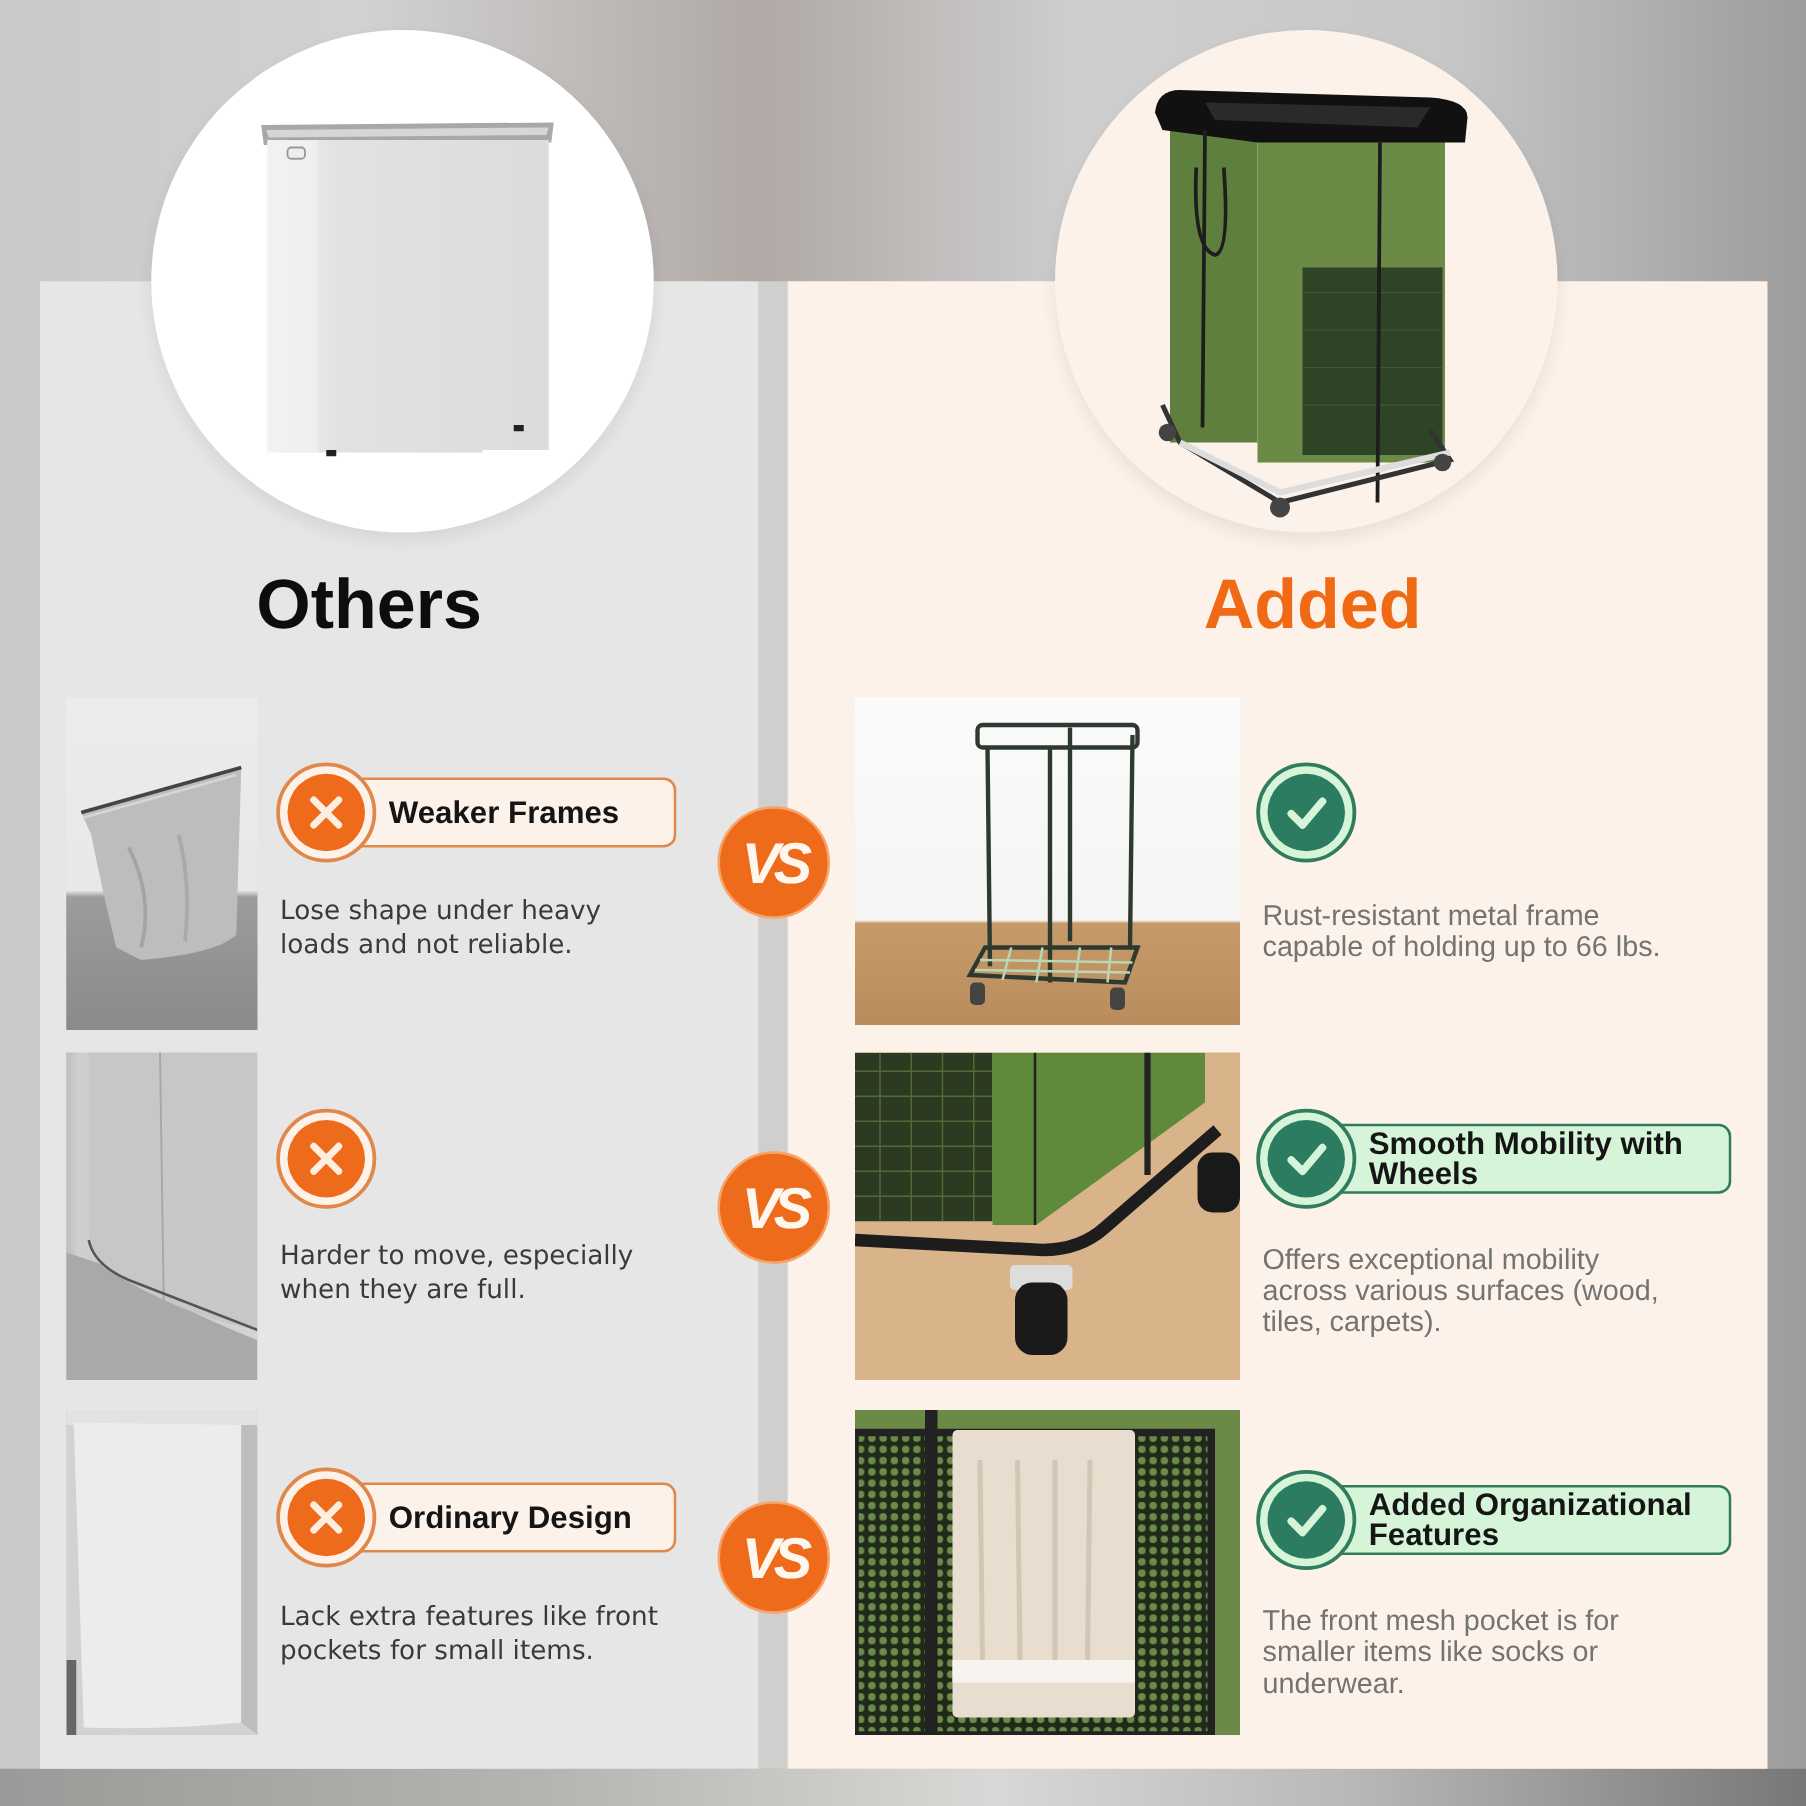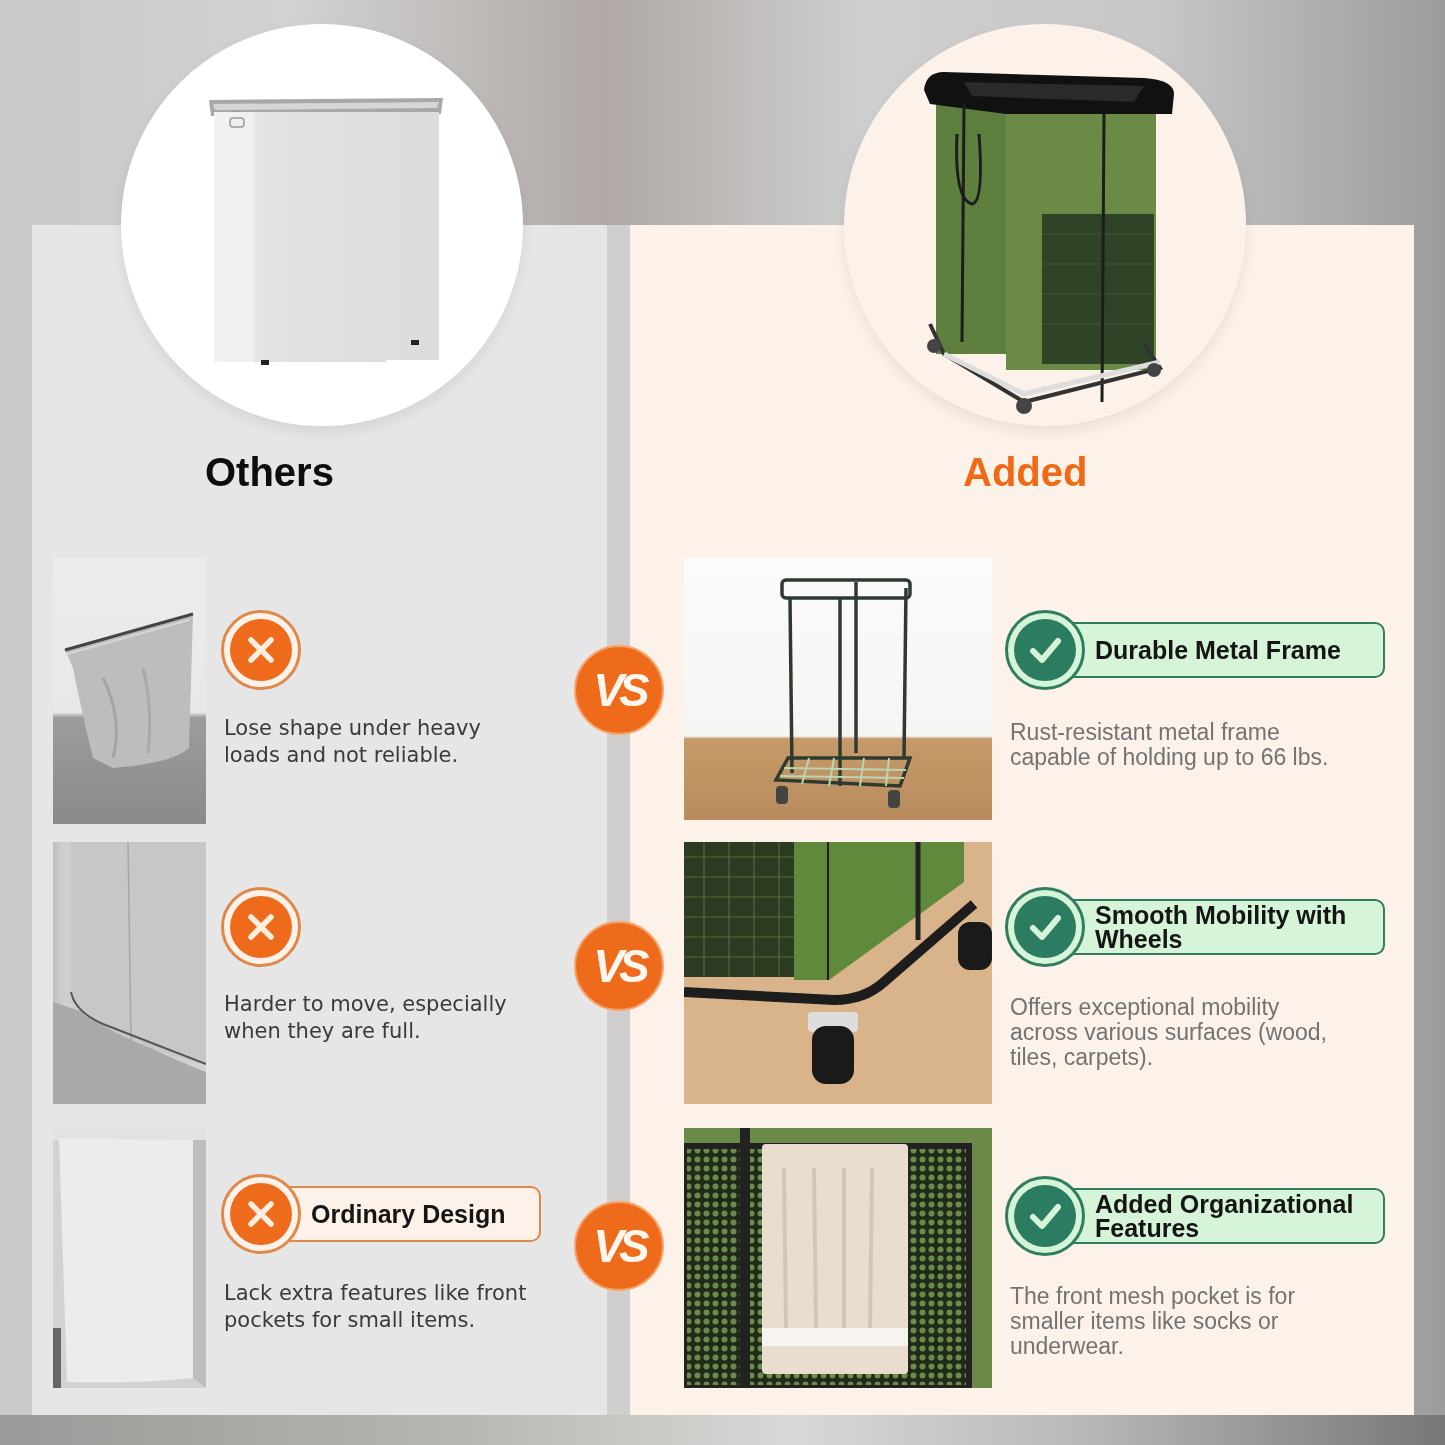--- a/index.html
+++ b/index.html
@@ -21,21 +21,21 @@
 
   .hero-circle {
     position: absolute; border-radius: 50%;
     box-shadow: 0 6px 14px rgba(0,0,0,0.08);
     overflow: hidden;
   }
   .hero-circle.left  { left: 121px; top: 24px; width: 402px; height: 402px; background: #ffffff; }
   .hero-circle.right { left: 844px; top: 24px; width: 402px; height: 402px; background: #fdf2e9; }
 
   .heading {
-    position: absolute; top: 450px; font-weight: bold; font-size: 40px; letter-spacing: 0px;
+    position: absolute; top: 450px; font-weight: bold; font-size: 56px; letter-spacing: 0px;
     font-family: "Liberation Sans", sans-serif;
   }
   .heading.left  { left: 205px; color: #0d0d0d; }
   .heading.right { left: 963px; color: #f06a16; }
 
   
   .thumb { position: absolute; overflow: hidden; }
   .thumb.l { left: 53px; width: 153px; }
   .thumb.r { left: 684px; width: 308px; }
 
@@ -136,20 +136,23 @@
 <div class="thumb l" style="top:558px;height:266px;background:linear-gradient(#ececec 0%,#e8e8e8 58%,#9c9c9c 60%,#8a8a8a 100%);">
   <svg width="153" height="266" viewBox="0 0 153 266">
     <path d="M12 92 L140 56 L136 190 Q120 205 60 210 L40 200 Q30 160 20 110 Z" fill="#bdbdbd"></path>
     <path d="M12 92 L140 56" stroke="#444" stroke-width="3"></path>
     <path d="M14 96 L136 62" stroke="#d6d6d6" stroke-width="2"></path>
     <path d="M50 120 Q70 160 60 200" stroke="#a4a4a4" stroke-width="3" fill="none"></path>
     <path d="M90 110 Q100 150 95 195" stroke="#a9a9a9" stroke-width="3" fill="none"></path>
   </svg>
 </div>
 <div class="badge neg" style="left:221px;top:610px;width:320px;">
+  <div class="pill" style="width:290px;">
+      <span class="title">Weaker Frames</span>
+    </div>
   <div class="ring">
       <div class="dot">
     <svg width="34" height="34" viewBox="0 0 34 34">
           <path d="M7 7 L27 27 M27 7 L7 27" stroke="#fdeee0" stroke-width="5.5" stroke-linecap="round"></path>
         </svg>
   </div>
     </div>
 </div>
 <div class="desc" style="left:224px;top:703px;">
   <div>Lose shape under heavy</div>
@@ -223,23 +226,20 @@
       <line x1="125" y1="200" x2="118" y2="226"></line>
         <line x1="150" y1="200" x2="145" y2="228"></line>
       <line x1="180" y1="200" x2="176" y2="228"></line>
         <line x1="205" y1="200" x2="202" y2="228"></line>
     </g>
     <rect x="92" y="228" width="12" height="18" rx="4" fill="#444"></rect>
     <rect x="204" y="232" width="12" height="18" rx="4" fill="#444"></rect>
   </svg>
 </div>
 <div class="badge pos" style="left:1005px;top:610px;width:382px;">
-  <div class="pill" style="width:350px;">
-      <span class="title">Durable Metal Frame</span>
-    </div>
   <div class="ring">
       <div class="dot">
     <svg width="38" height="38" viewBox="0 0 38 38">
           <path d="M7 20 L16 29 L32 10" stroke="#d6f5d8" stroke-width="6" fill="none" stroke-linecap="round" stroke-linejoin="round"></path>
         </svg>
   </div>
     </div>
 </div>
 <div class="desc r" style="left:1010px;top:708px;">
   <div>Rust-resistant metal frame</div>

